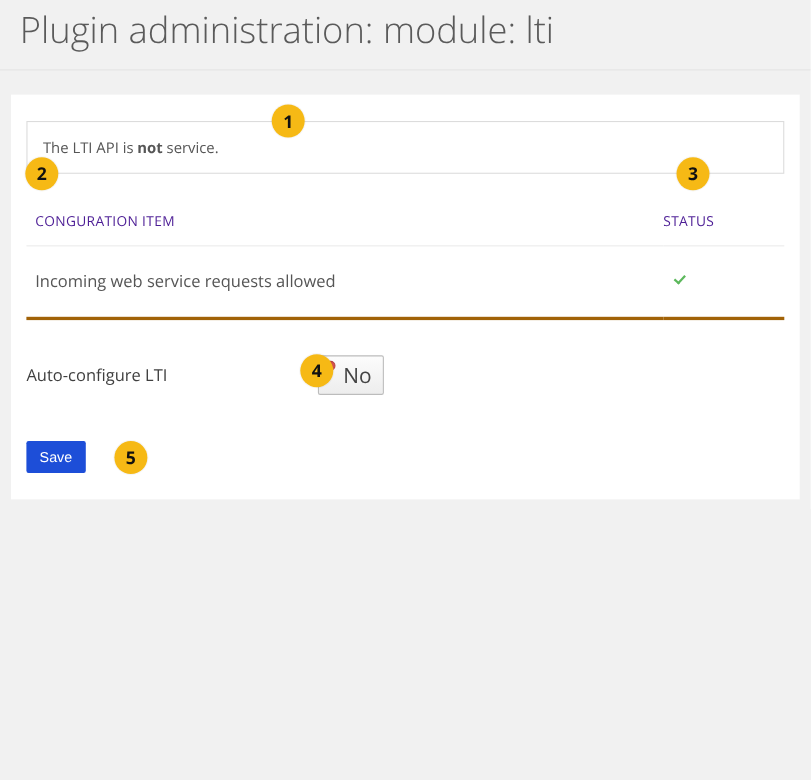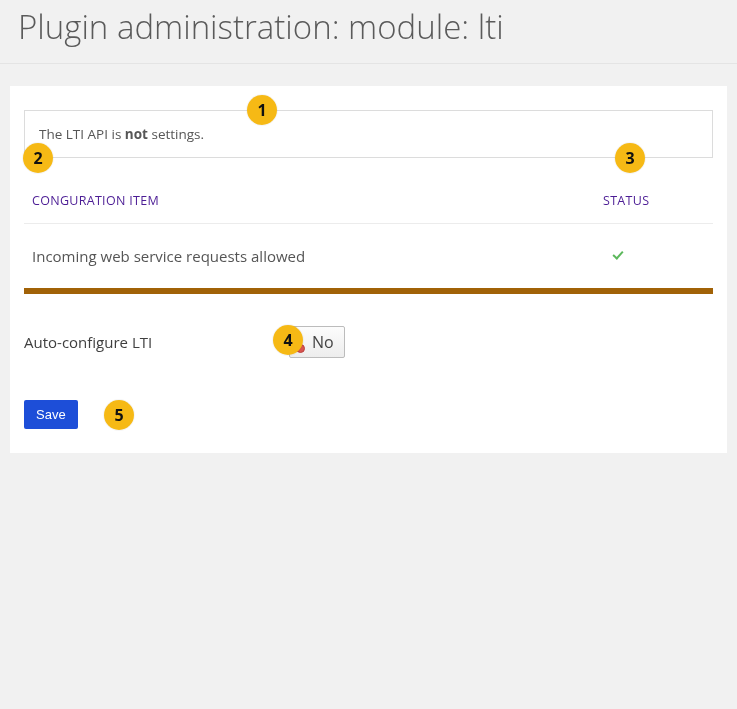--- a/index.html
+++ b/index.html
@@ -45,21 +45,21 @@
     color: #4c1d95;
     letter-spacing: 0.3px;
     padding: 8px 8px 14px 8px;
     border-bottom: 1px solid #ececec;
   }
   .config-table th:last-child { padding-left: 0; }
   .config-table td {
     padding: 22px 8px;
     font-size: 15px;
     color: #555555;
-    border-bottom: 6px solid #a16207;
+    border-bottom: 3px solid #a16207;
     vertical-align: middle;
   }
   .status-col { width: 110px; }
   .check-icon {
     display: inline-block;
     width: 14px; height: 12px;
     position: relative;
   }
   .check-icon::after {
     content: "";
@@ -102,24 +102,24 @@
   .form-label {
     width: 265px;
     font-size: 15px;
     color: #3f3f3f;
   }
   .toggle-widget {
     border: 1px solid #bcbcbc;
     background: linear-gradient(#fcfcfc, #ededed);
     padding: 4px 10px 4px 6px;
     border-radius: 2px;
-    font-size: 16px;
+    font-size: 19px;
     color: #444;
     display: inline-flex;
-    align-items: flex-end;
+    align-items: flex-start;
     gap: 7px;
     cursor: pointer;
   }
   .toggle-widget .dot {
     width: 9px; height: 9px;
     border-radius: 50%;
     background: #d9534f;
     border: 1px solid #b94340;
   }
   .help-text {
@@ -169,21 +169,21 @@
 <body>
 
 <div class="page-header">
   <h1>Plugin administration: module: lti</h1>
 </div>
 
 <div class="content-card">
 
   <div class="alert-wrapper">
     <div class="alert-box">
-      <span>The LTI API is </span><b>not</b><span> settings.</span>
+      <span>The LTI API is </span><b>not</b><span> service.</span>
       <div class="callout callout-1">1</div>
       <div class="callout callout-2">2</div>
       <div class="callout callout-3">3</div>
     </div>
   </div>
 
   <div class="table-wrapper">
     <table class="config-table">
       <thead>
         <tr>

